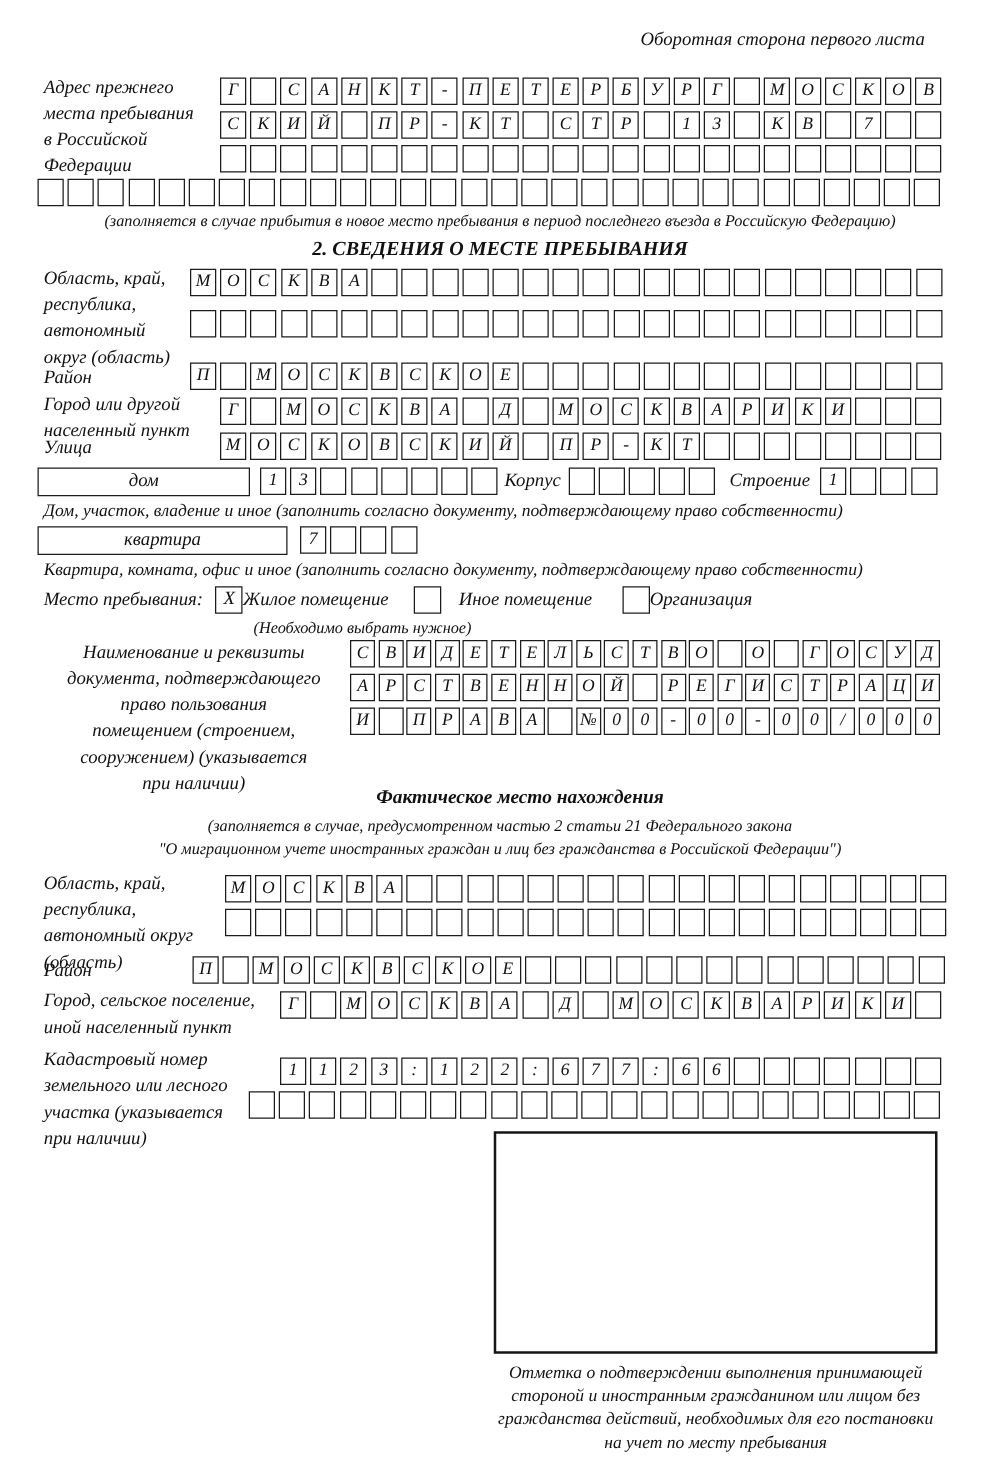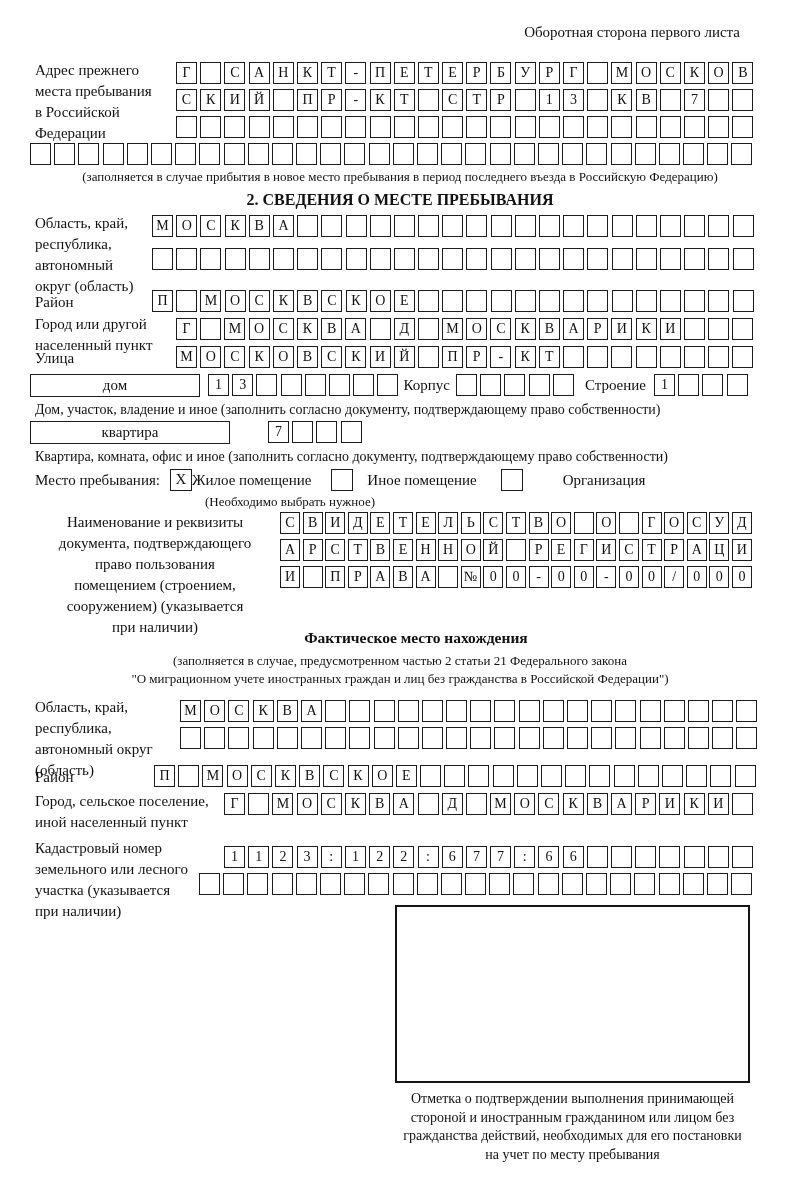--- a/index.html
+++ b/index.html
@@ -1,21 +1,21 @@
 <!DOCTYPE html>
 <html><head>
 <meta charset="utf-8">
 <style>
   html,body{margin:0;padding:0;background:#ffffff;}
   .page{
     position:relative;width:800px;height:1180px;background:#fff;
     font-family:"Liberation Serif","DejaVu Serif",serif;color:#111;
     overflow:hidden;
   }
-  .abs{position:absolute;}
+  .abs{position:absolute;font-style:italic;}
   .lbl{font-size:15px;line-height:21px;white-space:pre-line;}
   .hdr{font-size:15px;}
   .sect{font-weight:bold;font-size:16px;text-align:center;width:100%;}
   .note{font-size:13px;text-align:center;width:100%;}
   .cap{font-size:14px;}
   .boxrow{display:flex;}
   .cell{
     box-sizing:border-box;flex:0 0 auto;width:21px;height:22px;
     border:1.6px solid #1c1c1c;margin-right:3.2px;background:#fff;
     font-size:14px;line-height:19px;text-align:center;font-family:inherit;
@@ -328,39 +328,39 @@
     <div class="inlinelbl" style="margin-left:8px;margin-right:8px;">Строение</div>
     <div class="boxrow">
         <span class="cell">1</span>
         <span class="cell"></span>
         <span class="cell"></span>
         <span class="cell"></span>
       </div>
   </div>
   <div class="abs cap" style="left:35px;top:402px;">Дом, участок, владение и иное (заполнить согласно документу, подтверждающему право собственности)</div>
 
-  <div class="abs flexrow" style="left:30px;top:421px;gap:28px;">
+  <div class="abs flexrow" style="left:30px;top:421px;">
     <div class="widebox" style="width:200px;">квартира</div>
     <div class="boxrow" style="margin-left:10px;">
         <span class="cell">7</span>
         <span class="cell"></span>
         <span class="cell"></span>
         <span class="cell"></span>
       </div>
   </div>
   <div class="abs cap" style="left:35px;top:449px;">Квартира, комната, офис и иное (заполнить согласно документу, подтверждающему право собственности)</div>
 
   <div class="abs flexrow" style="left:35px;top:469px;">
     <div class="inlinelbl">Место пребывания:</div>
     <div class="chk" style="margin-left:10px;">X</div>
     <div class="inlinelbl" style="">Жилое помещение</div>
     <div class="chk" style="margin-left:20px;"></div>
     <div class="inlinelbl" style="margin-left:14px;">Иное помещение</div>
     <div class="chk" style="margin-left:24px;"></div>
-    <div class="inlinelbl" style="margin-left:40px;">Организация</div>
+    <div class="inlinelbl" style="">Организация</div>
   </div>
   <div class="abs note" style="left:-110px;top:494px;">(Необходимо выбрать нужное)</div>
 
   <div class="abs lbl" style="left:35px;top:512px;width:240px;text-align:center;">Наименование и реквизиты
 документа, подтверждающего
 право пользования
 помещением (строением,
 сооружением) (указывается
 при наличии)</div>
   <div class="abs boxrow tight" style="left:280px;top:512px;">

